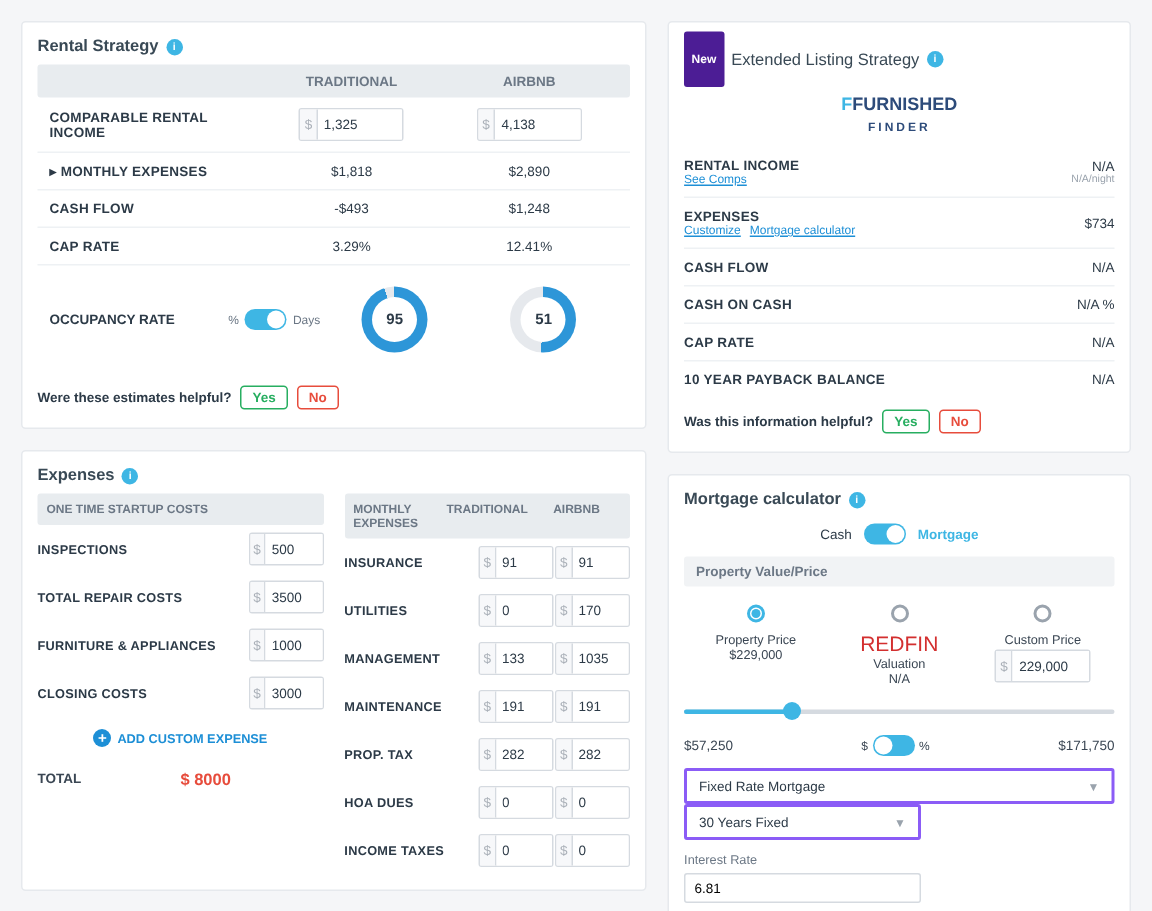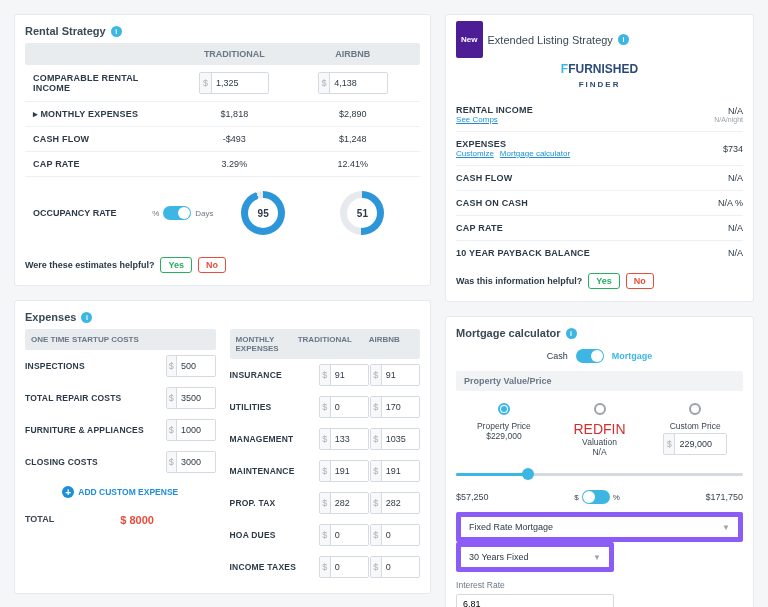--- a/index.html
+++ b/index.html
@@ -59,21 +59,21 @@
 .radio.sel{border-color:#3eb6e4}
 .radio.sel::after{content:'';position:absolute;width:6px;height:6px;background:#3eb6e4;border-radius:50%;top:1px;left:1px}
 .price-row{display:flex;justify-content:space-around;font-size:8.5px;text-align:center;padding-bottom:6px}
 .price-row>div{flex:1}
 .redfin{color:#d32f2f;font-weight:400;font-size:14px}
 .slider{height:3px;background:#d5dae0;border-radius:2px;position:relative;margin:10px 0}
 .slider::before{content:'';position:absolute;height:3px;background:#3eb6e4;width:25%;border-radius:2px}
 .slider::after{content:'';position:absolute;width:12px;height:12px;background:#3eb6e4;border-radius:50%;top:-5px;left:25%;margin-left:-6px}
 .dp-row{display:flex;justify-content:space-between;font-size:8.5px;color:#6b7785;font-weight:600}
 .dp-vals{display:flex;justify-content:space-between;align-items:center;font-size:9px;padding:4px 0 8px}
-.select{border:5px solid #8b5cf6;border-radius:2px;padding:5px 8px;font-size:9px;color:#2c3a47;background:#fff;display:flex;justify-content:space-between;align-items:center;cursor:pointer}
+.select{border:2px solid #8b5cf6;border-radius:2px;padding:5px 8px;font-size:9px;color:#2c3a47;background:#fff;display:flex;justify-content:space-between;align-items:center;cursor:pointer}
 .select .arr{color:#9aa3ad;font-size:8px}
 .fld-lbl{font-size:8.5px;color:#6b7785;margin:8px 0 4px}
 .occ-row{display:flex;align-items:center;padding:14px 8px}
 .occ-row .lbl{flex:1.2;font-weight:700;font-size:9px;color:#2c3a47}
 .occ-row .tog-area{display:flex;align-items:center;gap:4px;font-size:8px;color:#6b7785}
 .occ-row .dcol{flex:1;text-align:center}
 .small-input{border:1px solid #d5dae0;border-radius:2px;padding:4px 6px;font-size:9px;width:100%;outline:none}
 </style>
 </head>
 <body>

